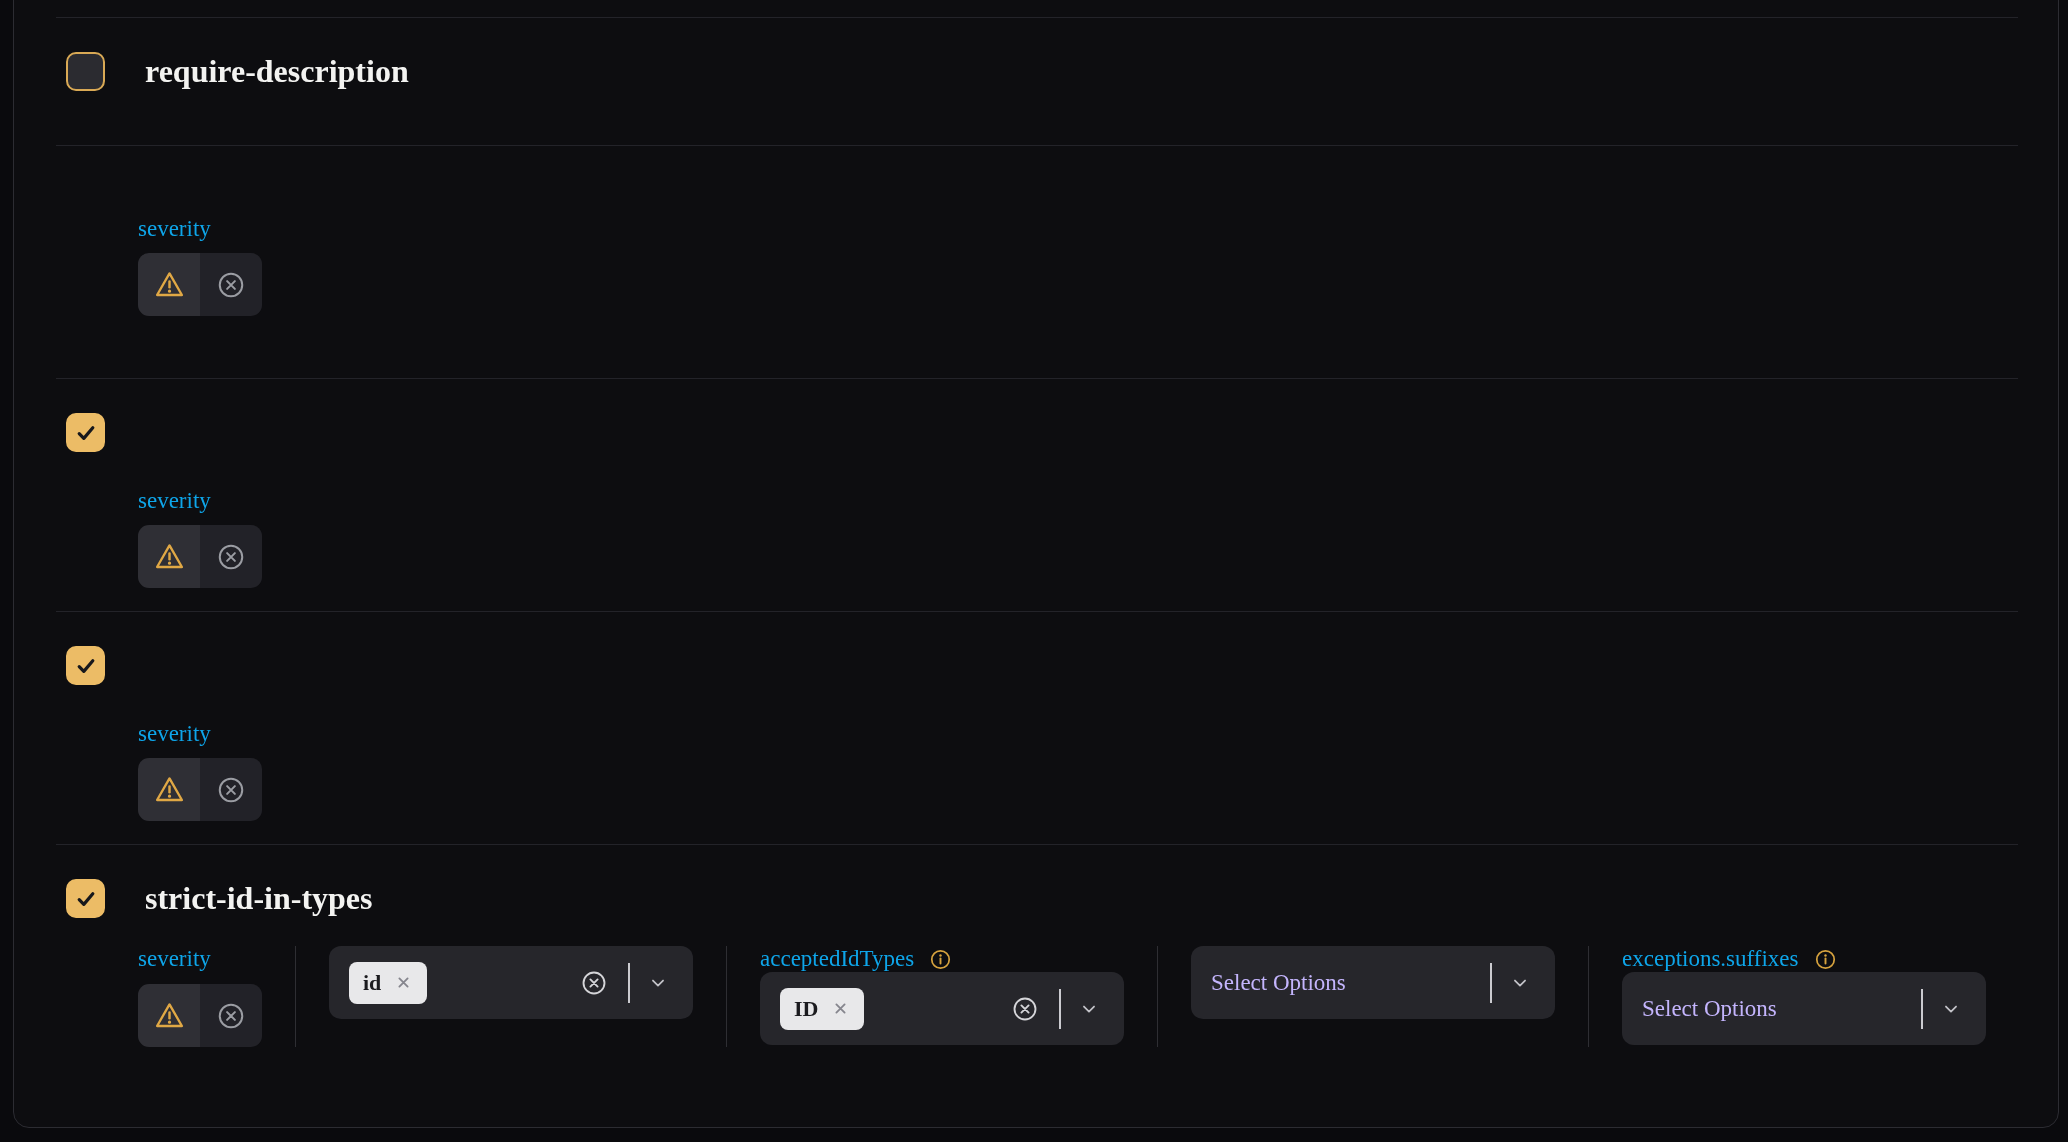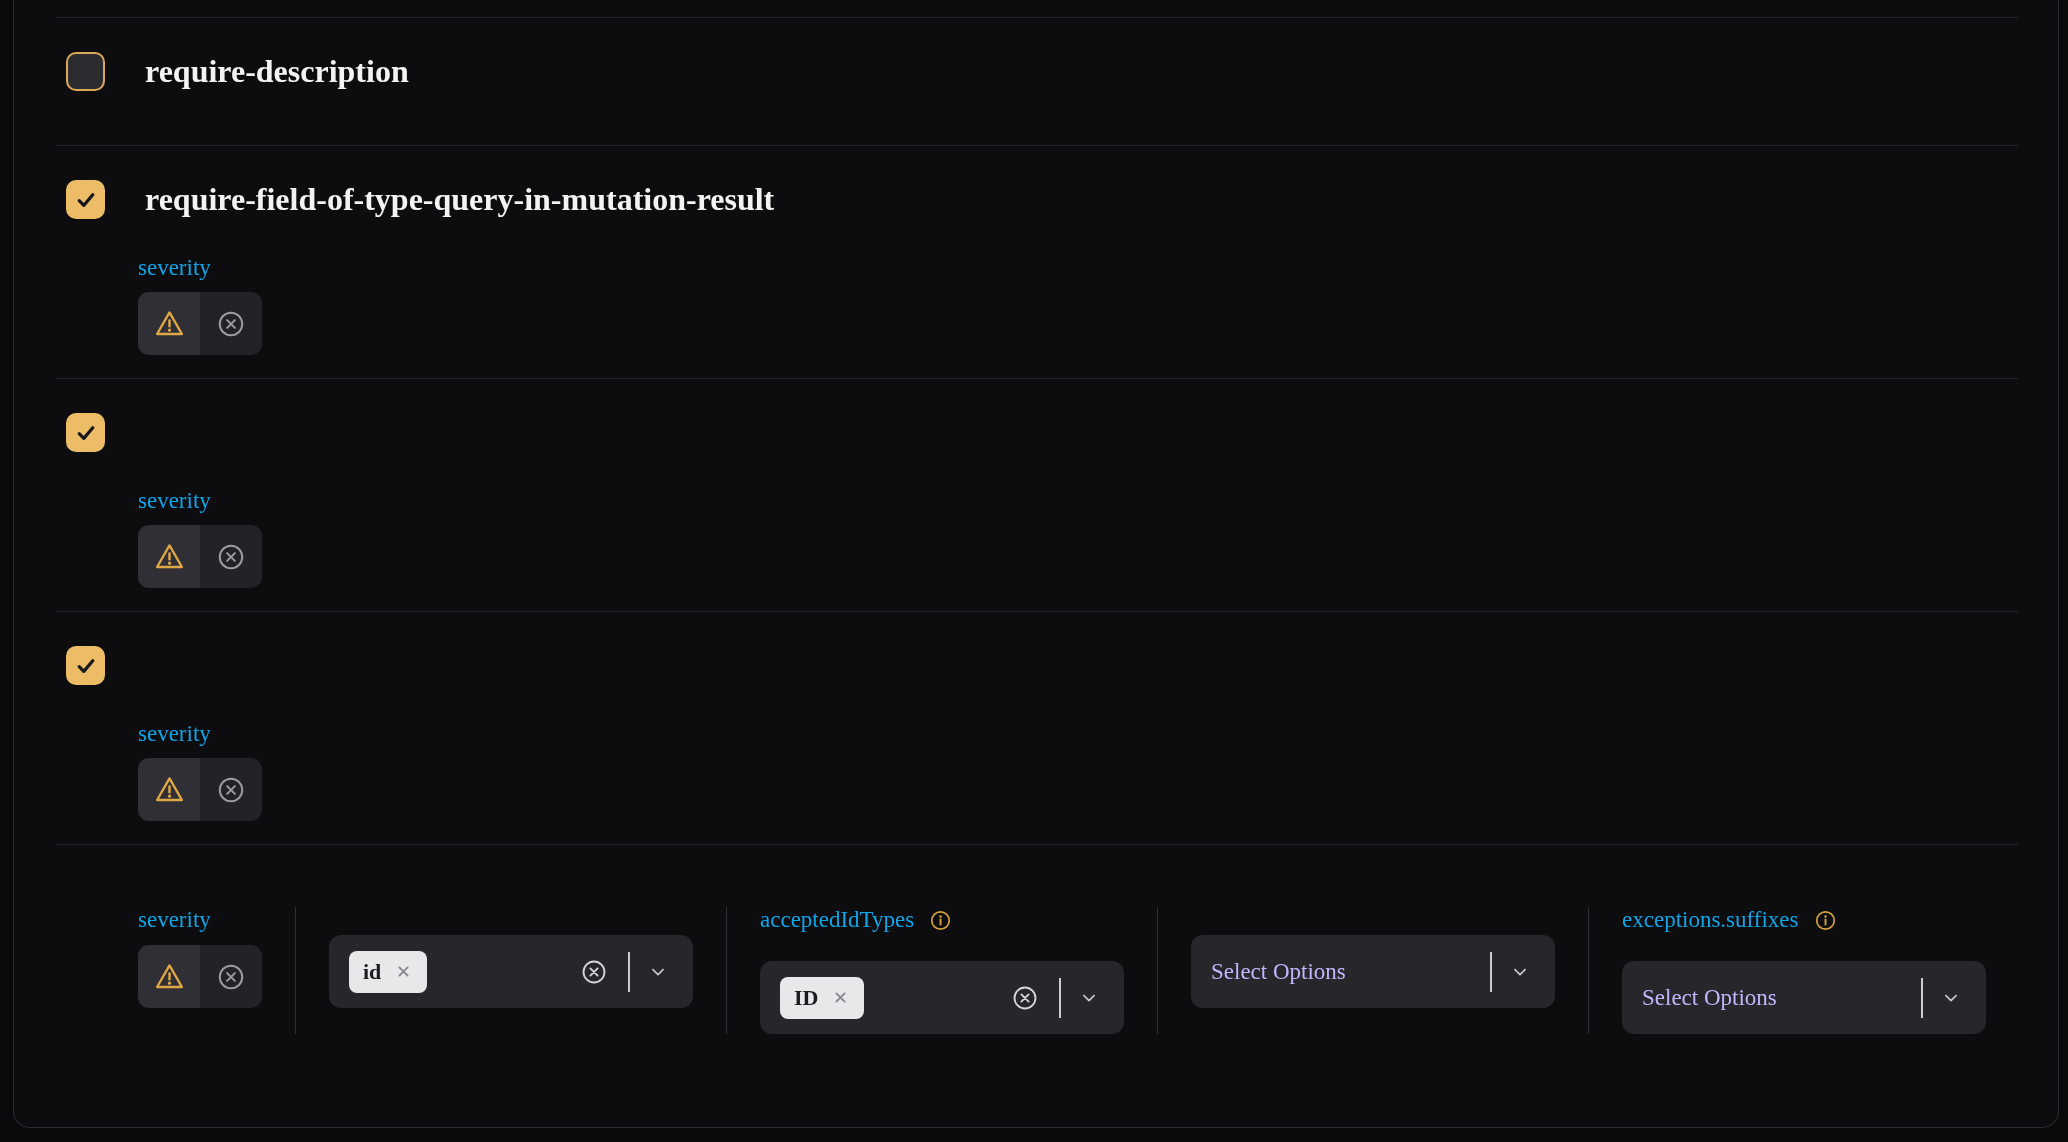--- a/index.html
+++ b/index.html
@@ -104,21 +104,21 @@
   .vsep {
     width: 1px;
     background: #2e2e33;
     margin: 0 33px;
     align-self: stretch;
   }
 
   .info-icon { color: #d6a23e; flex: none; }
 
   .multiselect {
-    margin-top: 28px;
+    margin-top: 0;
     width: 364px; height: 73px;
     background: #26262b;
     border-radius: 12px;
     display: flex;
     align-items: center;
     padding: 0 24px 0 20px;
     cursor: pointer;
   }
   .tag {
     height: 42px;
@@ -187,28 +187,20 @@
     <section class="row row-h-128">
       <div class="rule-head">
         <button class="checkbox">
           
         </button>
         <h3 class="rule-title">require-description</h3>
       </div>
     </section>
 
     <section class="row row-h-233">
-      <div class="rule-head">
-        <button class="checkbox checked">
-          <svg class="check-glyph" width="24" height="24">
-              <use href="#sym-check"></use>
-            </svg>
-        </button>
-        <h3 class="rule-title">require-field-of-type-query-in-mutation-result</h3>
-      </div>
       <div class="opts">
         <div class="opt-label">severity</div>
         <div class="seg">
           <button class="seg-btn selected">
             <svg class="warn-color" width="31" height="31">
                 <use href="#sym-warn"></use>
               </svg>
           </button>
           <button class="seg-btn">
             <svg class="off-color" width="30" height="30">
@@ -263,20 +255,28 @@
           <button class="seg-btn">
             <svg class="off-color" width="30" height="30">
                 <use href="#sym-xcircle"></use>
               </svg>
           </button>
         </div>
       </div>
     </section>
 
     <section class="row row-h-283">
+      <div class="rule-head">
+        <button class="checkbox checked">
+          <svg class="check-glyph" width="24" height="24">
+              <use href="#sym-check"></use>
+            </svg>
+        </button>
+        <h3 class="rule-title">strict-id-in-types</h3>
+      </div>
 
       <div class="opts-bar">
 
         <div class="opt-section">
           <div class="opt-label-row">
             <span class="opt-label">severity</span>
           </div>
           <div class="seg">
             <button class="seg-btn selected">
               <svg class="warn-color" width="31" height="31">

